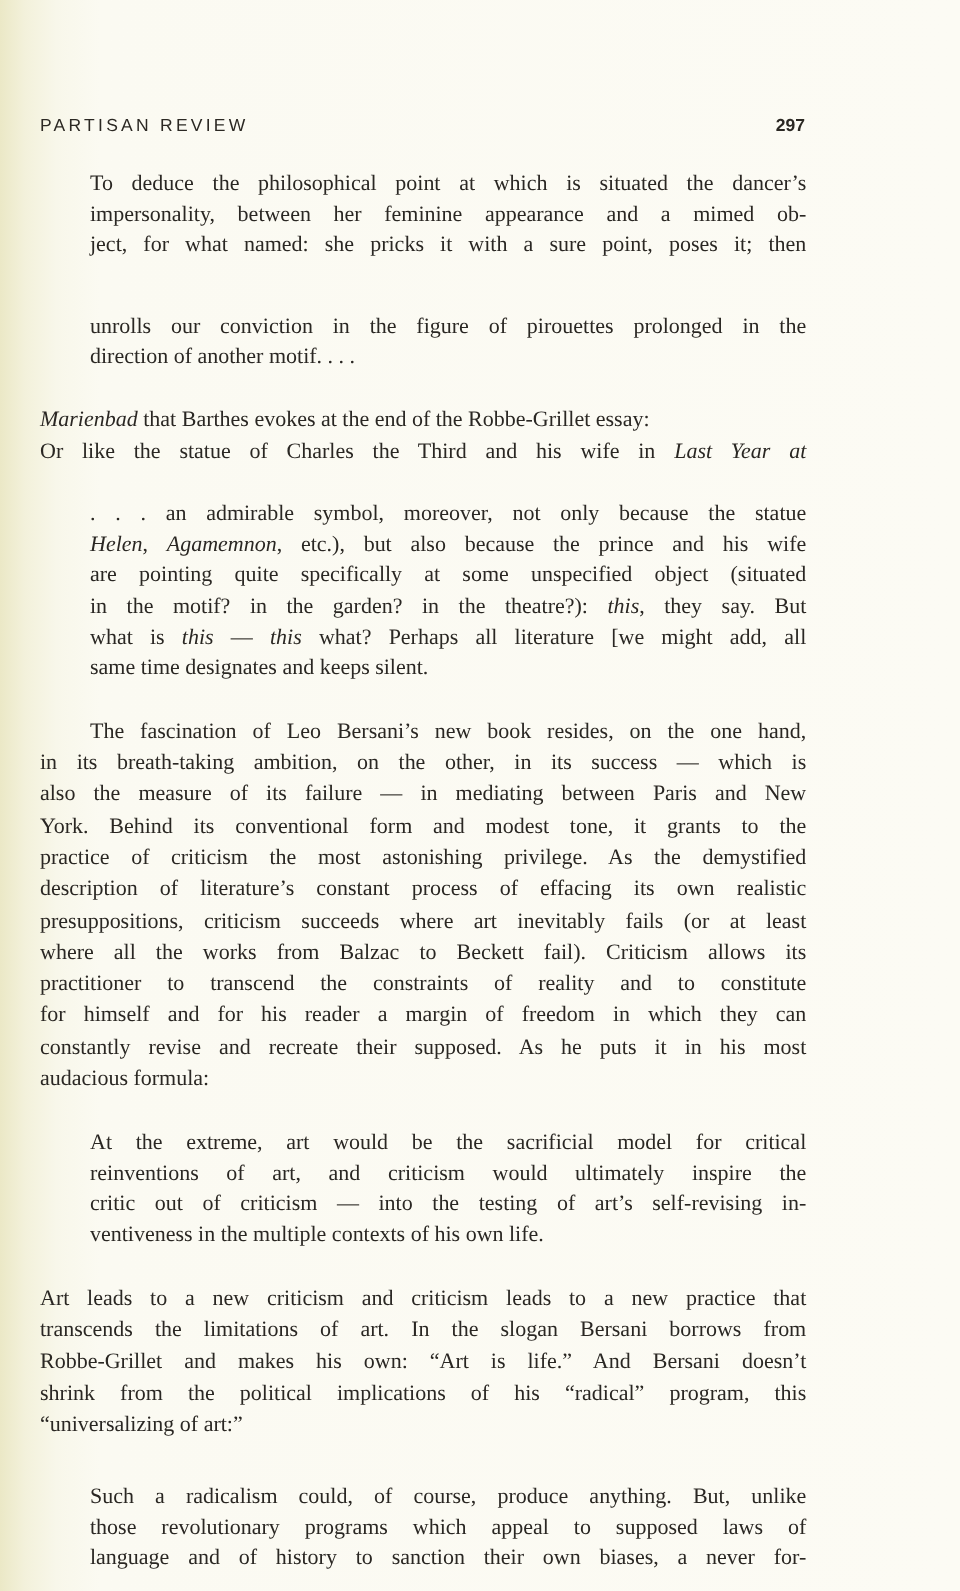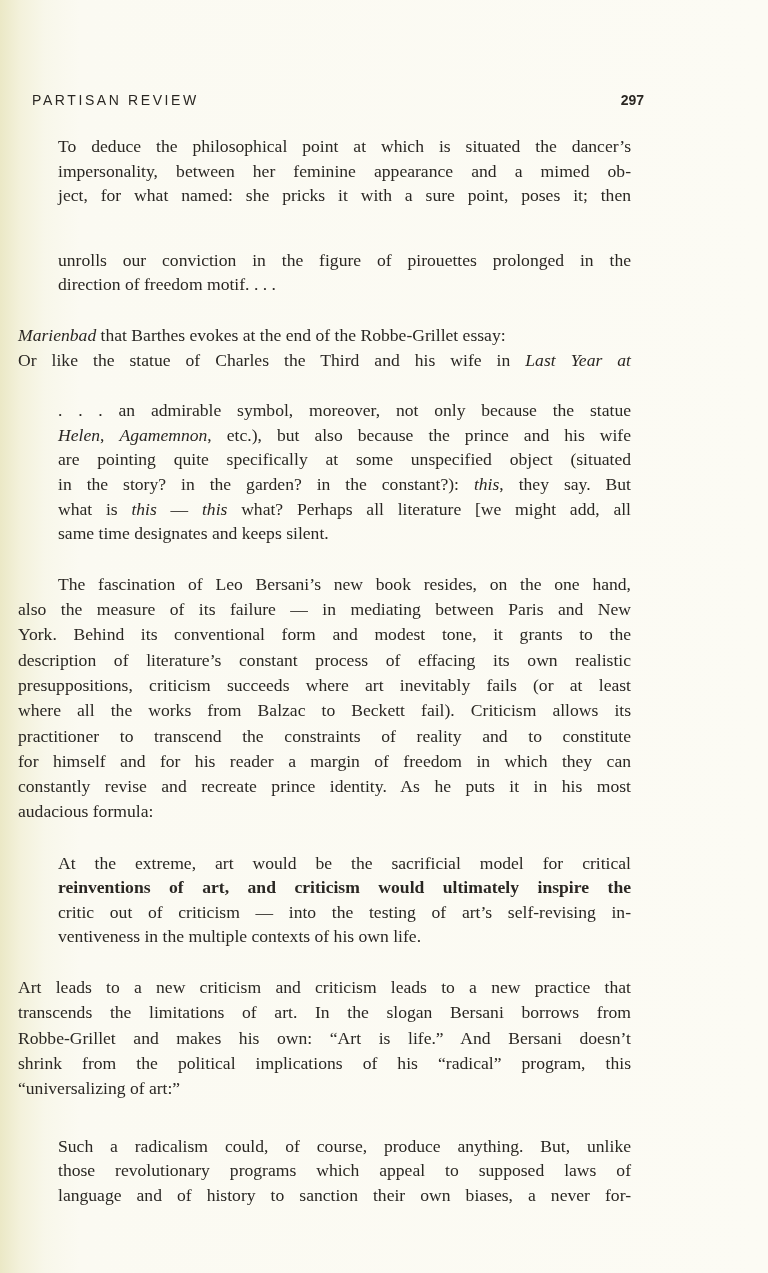--- a/index.html
+++ b/index.html
@@ -12,21 +12,21 @@
     }
     .page { position: absolute; left: 0; top: 0; width: 607px; height: 1273px; }
     .running-head {
       position: absolute; top: 92px; left: 32px; width: 612px;
       display: flex; justify-content: space-between; align-items: baseline;
       font-family: "Liberation Sans", "DejaVu Sans", sans-serif;
       font-size: 14px; letter-spacing: 2.6px; color: #2b2823;
     }
     .running-head .folio { letter-spacing: 0; font-weight: bold; font-size: 14px; }
     .body-text {
-      position: absolute; left: 18px; top: 134px; width: 613px;
+      position: absolute; left: 32px; top: 134px; width: 613px;
       font-size: 17.6px; line-height: 24.6px; text-align: justify;
     }
     .body-text p { margin: 0; }
     .quote { margin-left: 40px !important; margin-right: 0; }
     .gap-m { height: 26px; }
     i { font-style: italic; }
     .line { display: block; text-align: justify; text-align-last: justify; white-space: nowrap; }
     .line.last { text-align-last: left; }
   </style>
 </head>
@@ -39,61 +39,63 @@
     <span class="folio">297</span>
   </div>
 
   <div class="body-text">
 
     <p class="quote">
       <span class="line" style="white-space: normal; text-align-last: justify;">To deduce the philosophical point at which is situated the dancer’s</span>
       <span class="line" style="white-space: normal; text-align-last: justify;">impersonality, between her feminine appearance and a mimed ob-</span>
       <span class="line" style="white-space: normal; text-align-last: justify;">ject, for what named: she pricks it with a sure point, poses it; then</span>
       <span class="line" style="white-space: normal; text-align-last: justify; margin-top: 40px;">unrolls our conviction in the figure of pirouettes prolonged in the</span>
-      <span class="line last">direction of freedom motif. . . .</span>
+      <span class="line last">direction of another motif. . . .</span>
     </p>
 
     <div class="gap-m"></div>
 
     <p>
       <span class="line last"><i>Marienbad</i><span> that Barthes evokes at the end of the Robbe-Grillet essay:</span></span>
       <span class="line" style="white-space: normal; text-align-last: justify;"><span>Or like the statue of Charles the Third and his wife in </span><i>Last Year at</i></span>
     </p>
 
     <div class="gap-m"></div>
 
     <p class="quote">
       <span class="line" style="white-space: normal; text-align-last: justify;">. . . an admirable symbol, moreover, not only because the statue</span>
       <span class="line" style="white-space: normal; text-align-last: justify;"><i>Helen</i><span>, </span><i>Agamemnon</i><span>, etc.), but also because the prince and his wife</span></span>
       <span class="line" style="white-space: normal; text-align-last: justify;">are pointing quite specifically at some unspecified object (situated</span>
-      <span class="line" style="white-space: normal; text-align-last: justify;"><span>in the story? in the garden? in the constant?): </span><i>this</i><span>, they say. But</span></span>
+      <span class="line" style="white-space: normal; text-align-last: justify;"><span>in the motif? in the garden? in the theatre?): </span><i>this</i><span>, they say. But</span></span>
       <span class="line" style="white-space: normal; text-align-last: justify;"><span>what is </span><i>this</i><span> — </span><i>this</i><span> what? Perhaps all literature [we might add, all</span></span>
       <span class="line last">same time designates and keeps silent.</span>
     </p>
 
     <div class="gap-m"></div>
 
     <p style="line-height:25.3px;">
       <span class="line" style="padding-left: 40px; white-space: normal; text-align-last: justify;">The fascination of Leo Bersani’s new book resides, on the one hand,</span>
+      <span class="line" style="white-space: normal; text-align-last: justify;">in its breath-taking ambition, on the other, in its success — which is</span>
       <span class="line" style="white-space: normal; text-align-last: justify;">also the measure of its failure — in mediating between Paris and New</span>
       <span class="line" style="white-space: normal; text-align-last: justify;">York. Behind its conventional form and modest tone, it grants to the</span>
+      <span class="line" style="white-space: normal; text-align-last: justify;">practice of criticism the most astonishing privilege. As the demystified</span>
       <span class="line" style="white-space: normal; text-align-last: justify; font-family: Liberation Serif, serif;">description of literature’s constant process of effacing its own realistic</span>
       <span class="line" style="white-space: normal; text-align-last: justify;">presuppositions, criticism succeeds where art inevitably fails (or at least</span>
       <span class="line" style="white-space: normal; text-align-last: justify;">where all the works from Balzac to Beckett fail). Criticism allows its</span>
       <span class="line" style="white-space: normal; text-align-last: justify;">practitioner to transcend the constraints of reality and to constitute</span>
       <span class="line" style="white-space: normal; text-align-last: justify;">for himself and for his reader a margin of freedom in which they can</span>
-      <span class="line" style="white-space: normal; text-align-last: justify;">constantly revise and recreate prince identity. As he puts it in his most</span>
+      <span class="line" style="white-space: normal; text-align-last: justify;">constantly revise and recreate their supposed. As he puts it in his most</span>
       <span class="line last">audacious formula:</span>
     </p>
 
     <div class="gap-m"></div>
 
     <p class="quote">
       <span class="line" style="white-space: normal; text-align-last: justify;">At the extreme, art would be the sacrificial model for critical</span>
-      <span class="line" style="white-space: normal; text-align-last: justify; font-weight: bold;">reinventions of art, and criticism would ultimately inspire the</span>
+      <span class="line" style="white-space: normal; text-align-last: justify;">reinventions of art, and criticism would ultimately inspire the</span>
       <span class="line" style="white-space: normal; text-align-last: justify;">critic out of criticism — into the testing of art’s self-revising in-</span>
       <span class="line last">ventiveness in the multiple contexts of his own life.</span>
     </p>
 
     <div class="gap-m"></div>
 
     <p style="line-height:25.3px;">
       <span class="line" style="white-space: normal; text-align-last: justify;">Art leads to a new criticism and criticism leads to a new practice that</span>
       <span class="line" style="white-space: normal; text-align-last: justify;">transcends the limitations of art. In the slogan Bersani borrows from</span>
       <span class="line" style="white-space: normal; text-align-last: justify;">Robbe-Grillet and makes his own: “Art is life.” And Bersani doesn’t</span>

